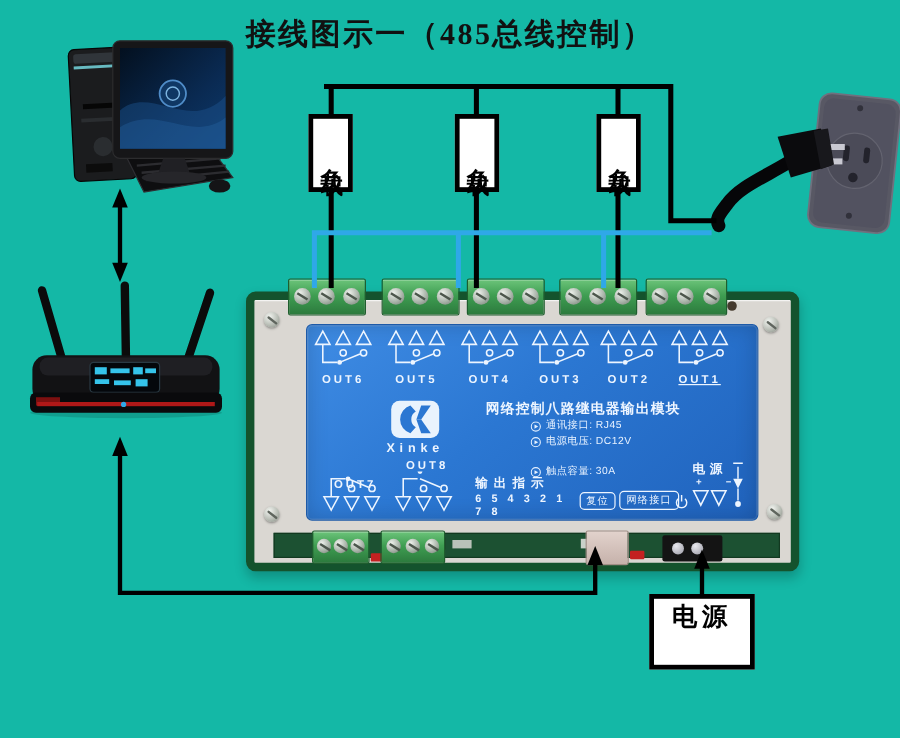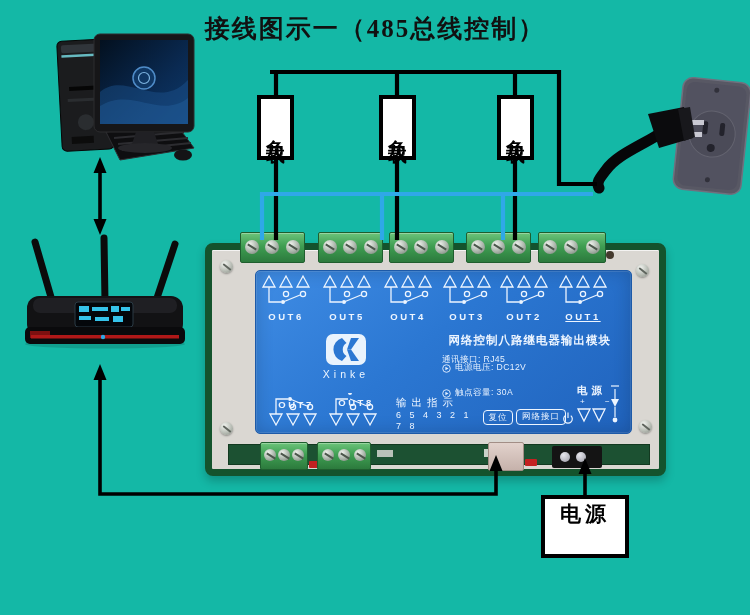--- a/index.html
+++ b/index.html
@@ -32,21 +32,21 @@
      border:1px solid #1f5e2e;border-radius:2px;box-shadow:inset 0 1px 0 rgba(255,255,255,.3);}
   .tscrew{position:absolute;top:7px;width:14px;height:14px;border-radius:50%;
      background:radial-gradient(circle at 35% 30%,#eef2ec,#aab4aa 55%,#6f7a70);}
   .tscrew::after{content:"";position:absolute;left:2px;top:6px;width:10px;height:2px;
      background:#4c564c;transform:rotate(32deg);}
   .pcb{position:absolute;background:#1c5132;border:1px solid #123920;}
   .panel{position:absolute;left:43px;top:20px;width:375px;height:162px;border-radius:5px;
      background:linear-gradient(140deg,#3f8ce4 0%,#2b77d2 45%,#2063bd 100%);
      border:1px solid #1d5aa8;
      box-shadow:inset 0 0 18px rgba(0,0,0,.18), inset 0 0 0 1px rgba(255,255,255,.12);}
-  .sw{color:#edf5ff;}
+  .sw{color:#edf5ff;font-weight:bold;}
   .outlbl{position:absolute;width:56px;text-align:center;font-size:9.5px;letter-spacing:2.5px;
      color:#edf5ff;font-weight:bold;}
   .pill{position:absolute;border:1.2px solid #edf5ff;border-radius:4px;color:#edf5ff;
      font-size:8.5px;line-height:12px;text-align:center;letter-spacing:1px;}
   .spec-row{position:absolute;left:186px;height:10px;display:flex;align-items:center;gap:4px;
      color:#e6f1ff;font-size:8.6px;letter-spacing:0.4px;}
   svg{display:block;}
 </style>
 </head>
 <body>
@@ -201,22 +201,22 @@
 
       <div class="abs" style="left:70px;top:63px;width:40px;height:31px;background:#e9f3fd;border-radius:7px;">
         <svg width="40" height="31" viewBox="0 0 40 31">
           <path d="M16,4 A12,12 0 0 0 16,27 L20.5,22 A7.5,7.5 0 0 1 20.5,9 Z" fill="#2b77d2"></path>
           <polygon points="33,4 25,4 21,15.5 25,15.5" fill="#2b77d2"></polygon>
           <polygon points="33,27 25,27 21,15.5 25,15.5" fill="#2b77d2"></polygon>
         </svg>
       </div>
       <div class="abs sw" style="left:58px;top:97px;width:64px;text-align:center;font-size:10.5px;letter-spacing:4px;">Xinke</div>
 
-      <div class="abs sw" style="left:105px;top:62px;width:250px;text-align:right;font-size:11.5px;font-weight:bold;letter-spacing:1px;">网络控制八路继电器输出模块</div>
-      <div class="spec-row" style="top:79px;flex-direction:column;">
+      <div class="abs sw" style="left:105px;top:62px;width:250px;text-align:center;font-size:11.5px;font-weight:bold;letter-spacing:1px;">网络控制八路继电器输出模块</div>
+      <div class="spec-row" style="top:79px;">
         <svg width="9" height="9" viewBox="0 0 9 9">
             <circle cx="4.5" cy="4.5" r="3.8" fill="none" stroke="#e6f1ff" stroke-width="0.9"></circle>
             <polygon points="3.4,2.8 3.4,6.2 6.5,4.5" fill="#e6f1ff"></polygon>
           </svg>
         <span>通讯接口: RJ45</span>
       </div>
       <div class="spec-row" style="top:92px;">
         <svg width="9" height="9" viewBox="0 0 9 9">
             <circle cx="4.5" cy="4.5" r="3.8" fill="none" stroke="#e6f1ff" stroke-width="0.9"></circle>
             <polygon points="3.4,2.8 3.4,6.2 6.5,4.5" fill="#e6f1ff"></polygon>
@@ -237,21 +237,21 @@
           <polygon points="3,21 15,21 9,32"></polygon>
             <polygon points="20,21 32,21 26,32"></polygon>
             <polygon points="37,21 49,21 43,32"></polygon>
           <circle cx="26" cy="14" r="2.6"></circle>
             <circle cx="43" cy="14" r="2.6"></circle>
           <path d="M9,21 L9,6 L21,6"></path>
             <line x1="23" y1="6" x2="40" y2="13"></line>
         </g>
           <circle cx="23" cy="6" r="2" fill="#edf5ff"></circle>
       </svg>
-      <div class="outlbl" style="left:72px;top:126px;">OUT8</div>
+      <div class="outlbl" style="left:72px;top:112px;">OUT8</div>
       <svg class="abs" style="left:71px;top:122px;" width="52" height="34" viewBox="0 0 52 34">
         <g stroke="#edf5ff" stroke-width="1.3" fill="none">
           <polygon points="3,21 15,21 9,32"></polygon>
             <polygon points="20,21 32,21 26,32"></polygon>
             <polygon points="37,21 49,21 43,32"></polygon>
           <circle cx="26" cy="14" r="2.6"></circle>
             <circle cx="43" cy="14" r="2.6"></circle>
           <path d="M9,21 L9,6 L21,6"></path>
             <line x1="23" y1="6" x2="40" y2="13"></line>
         </g>

